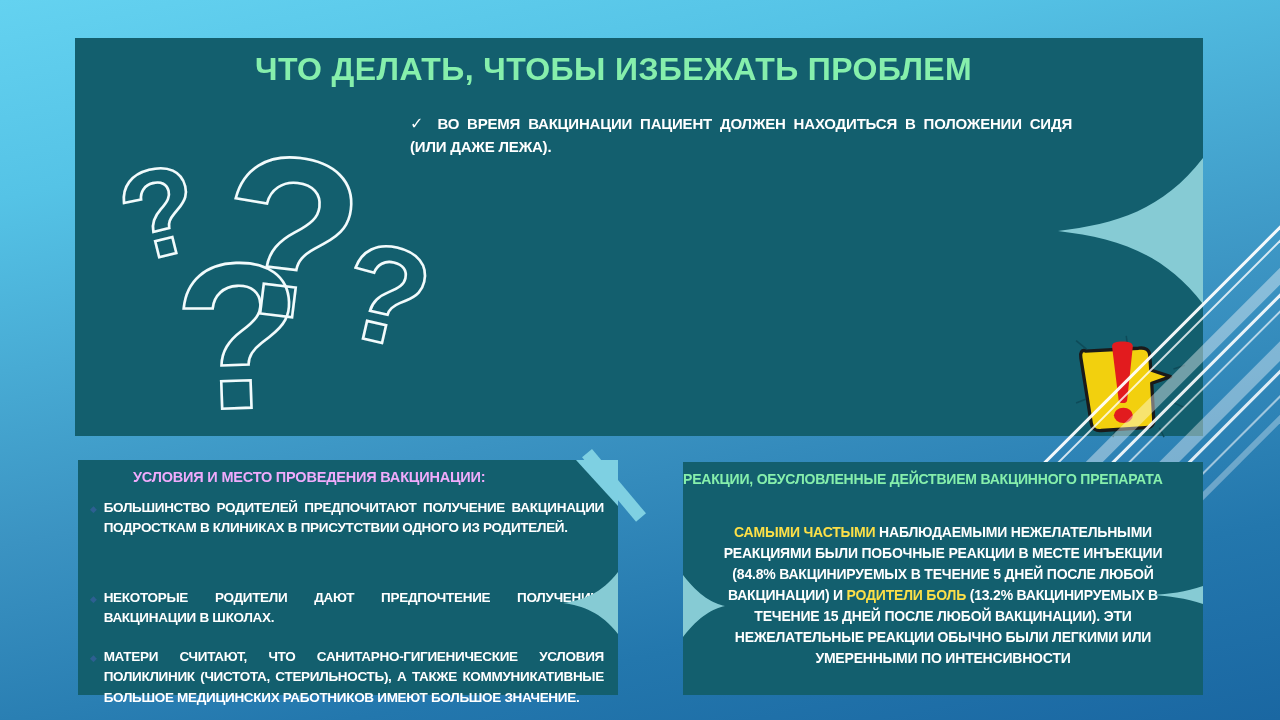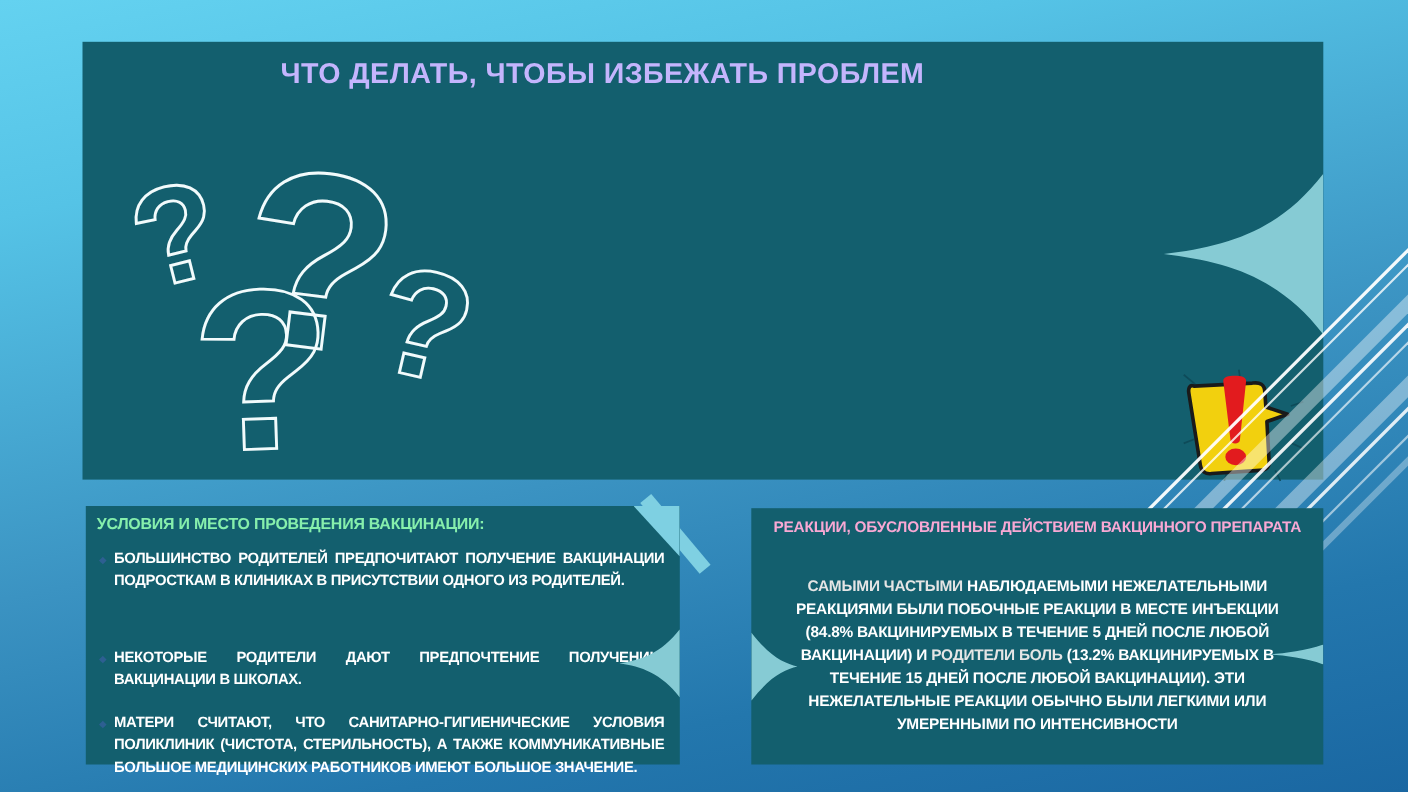--- a/index.html
+++ b/index.html
@@ -17,21 +17,21 @@
     position:absolute; left:592px; top:449px; width:84px; height:13px;
     background:#7fd0e2; transform:rotate(50deg); transform-origin:left top; z-index:1;
   }
   
   .main-panel {
     position:absolute; left:75px; top:38px; width:1128px; height:398px;
     background:#135f6e; z-index:2;
   }
   .slide-title {
     position:absolute; left:180px; top:13px; width:580px;
-    text-align:left; color:#c4b5fd; font-size:26px; letter-spacing:0.4px;
+    text-align:left; color:#86efac; font-size:32px; letter-spacing:0.4px;
     white-space:nowrap;
   }
   .qmarks { position:absolute; left:8px; top:52px; width:340px; height:320px; overflow:visible; }
   .qmarks text {
     fill:none; stroke:#f2fbfc; stroke-width:2.6;
     font-family:"Liberation Sans","DejaVu Sans",sans-serif; font-weight:bold;
   }
   .main-bullets { position:absolute; left:335px; top:74px; width:662px; }
   .mbullet {
     color:#ffffff; font-size:15px; line-height:1.53; text-align:justify;
@@ -49,37 +49,37 @@
   .stripes .s { position:absolute; left:0; width:100%; }
   
   .panel-left {
     position:absolute; left:78px; top:460px; width:540px; height:235px;
     background:#135f6e; z-index:4; padding:9px 14px 0 10px;
   }
   .panel-left .fold {
     position:absolute; right:0; top:0; width:42px; height:46px;
     background:#7ed0e2; clip-path:polygon(0 0, 100% 0, 100% 100%);
   }
-  .lp-heading { color:#86efac; font-size:14.5px; letter-spacing:-0.2px; margin-bottom:13px; }
+  .lp-heading { color:#f0abfc; font-size:14.5px; letter-spacing:-0.2px; margin-bottom:13px;margin-left:45px; }
   .lp-bullet { display:flex; color:#ffffff; font-size:13.5px; line-height:1.5;
     letter-spacing:-0.3px; text-align:justify; }
   .lp-bullet .diamond { color:#2d5f91; font-size:9px; margin:5px 7px 0 2px; flex:0 0 auto; }
   .lp-b1 { margin-bottom:49px; }
   .lp-b2 { margin-bottom:19px; }
   .left-swoosh { position:absolute; right:0; top:112px; width:55px; height:62px; }
   .panel-right {
     position:absolute; left:683px; top:462px; width:520px; height:233px;
     background:#135f6e; z-index:4; padding-top:9px;
   }
-  .rp-heading { color:#f9a8d4; text-align:center; font-size:14px; letter-spacing:-0.2px; }
+  .rp-heading { color:#86efac; text-align:left; font-size:14px; letter-spacing:-0.2px; }
   .rp-body {
     margin:35px auto 0 auto; width:456px; text-align:center; color:#ffffff;
     font-size:14px; line-height:1.5; letter-spacing:-0.2px;
   }
-  .hl { color:#e5e5e5; }
+  .hl { color:#fde047; }
   .right-swoosh-left { position:absolute; left:0; top:113px; width:42px; height:62px; }
   .right-swoosh-right { position:absolute; right:0; top:124px; width:50px; height:18px; }
 </style>
 </head>
 <body>
 
 <div class="slide">
 
   <div class="gap-band"></div>
 
@@ -88,20 +88,21 @@
     <div class="slide-title">ЧТО ДЕЛАТЬ, ЧТОБЫ ИЗБЕЖАТЬ ПРОБЛЕМ</div>
 
     <svg class="qmarks" viewBox="0 0 340 320">
       <text x="38" y="165" font-size="125" transform="rotate(-14 80 120)">?</text>
       <text x="140" y="228" font-size="228" transform="rotate(7 220 130)">?</text>
       <text x="92" y="318" font-size="208" transform="rotate(-2 160 240)">?</text>
       <text x="262" y="252" font-size="138" transform="rotate(13 300 200)">?</text>
     </svg>
 
     <div class="main-bullets">
+      <div class="mbullet"><span class="check">✓</span><span>ВО ВРЕМЯ ВАКЦИНАЦИИ ПАЦИЕНТ ДОЛЖЕН НАХОДИТЬСЯ В ПОЛОЖЕНИИ СИДЯ (ИЛИ ДАЖЕ ЛЕЖА).</span></div>
     </div>
 
     <svg class="main-swoosh" viewBox="0 0 145 146">
       <path class="swoosh-fill" d="M145 0 C 105 52, 58 66, 0 73 C 58 80, 105 94, 145 146 Z"></path>
     </svg>
 
     <svg class="excl" viewBox="0 0 120 110">
       <g stroke="#0e4b59" stroke-width="1.6">
         <line x1="3" y1="6" x2="14" y2="15"></line>
         <line x1="56" y1="1" x2="57" y2="8"></line>

